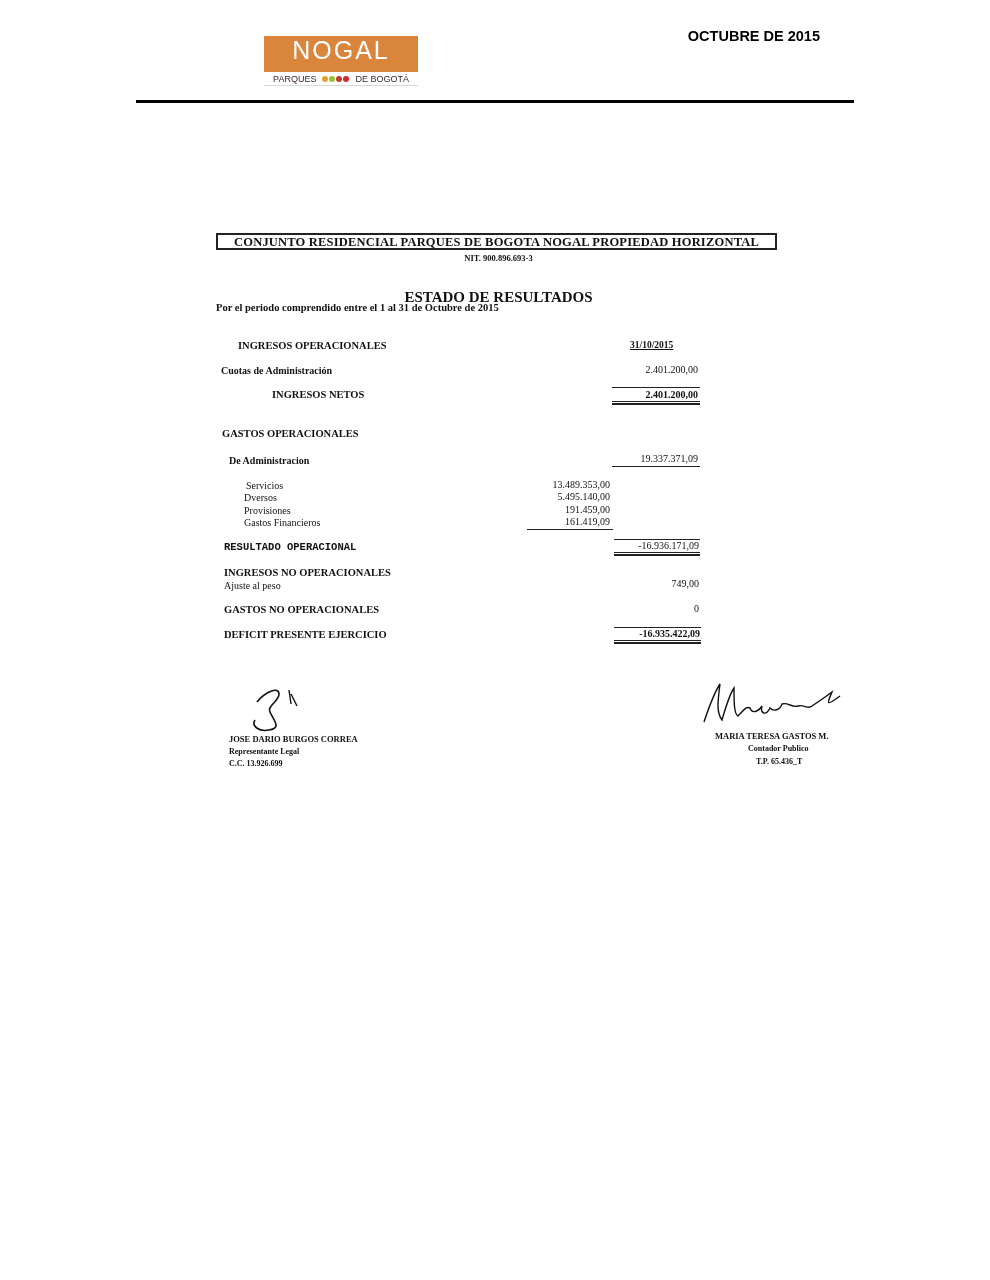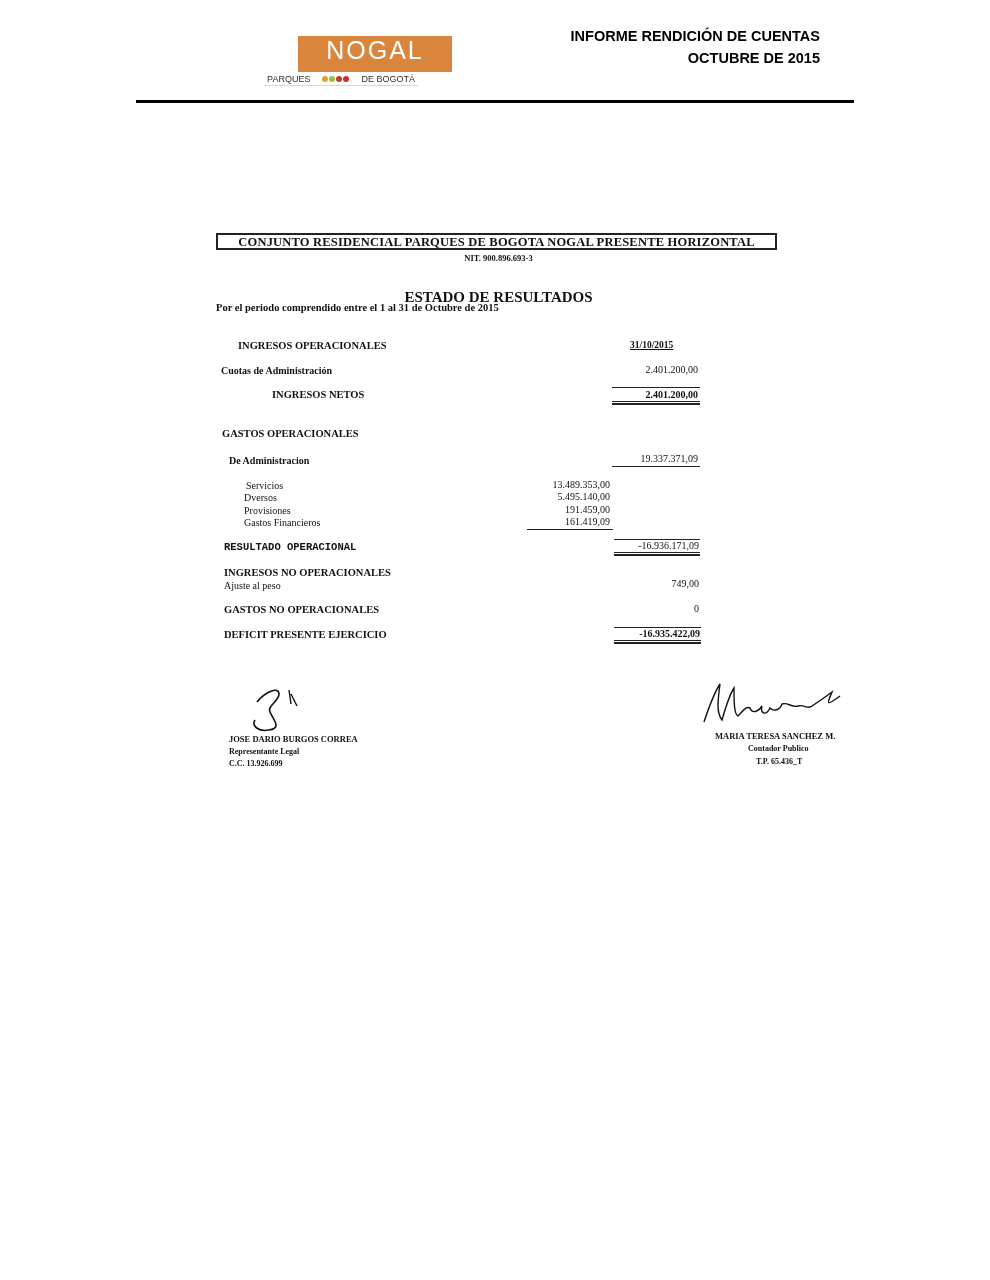--- a/index.html
+++ b/index.html
@@ -1,22 +1,22 @@
 <!DOCTYPE html>
 <html><head>
 <meta charset="utf-8">
 <style>
   html, body { margin:0; padding:0; background:#ffffff; }
   body { width:990px; height:1280px; position:relative; overflow:hidden; font-family:"Liberation Serif", serif; color:#111; }
   .abs { position:absolute; }
 
   
   .logo { left:264px; top:36px; width:154px; height:42px; }
-  .logo-top { width:154px; height:36px; background:#d9853b; color:#fff; font-family:"Liberation Sans", sans-serif; font-size:25px; letter-spacing:2px; text-align:center; line-height:28px;margin-left:34px; }
-  .logo-bottom { font-family:"Liberation Sans", sans-serif; font-size:9px; color:#3a2a25; display:flex; align-items:center; justify-content:center; gap:12px; height:13px; border-bottom:1px solid #d8d8d8; }
+  .logo-top { width:154px; height:36px; background:#d9853b; color:#fff; font-family:"Liberation Sans", sans-serif; font-size:25px; letter-spacing:2px; text-align:center; line-height:28px; }
+  .logo-bottom { font-family:"Liberation Sans", sans-serif; font-size:9px; color:#3a2a25; display:flex; align-items:center; justify-content:center; gap:6px; height:13px; border-bottom:1px solid #d8d8d8; }
   .trees { display:flex; gap:1px; }
   .tree { width:6px; height:6px; border-radius:50%; }
   .hdr-text { right:170px; top:26px; text-align:right; font-family:"Liberation Sans", sans-serif; font-weight:bold; font-size:14.5px; line-height:21.5px; color:#000; }
   .hdr-rule { left:136px; top:100px; width:718px; height:3px; background:#000; }
 
   
   .doc-title-box { left:216px; top:233px; width:561px; height:17px; border:2px solid #222; box-sizing:border-box; font-weight:bold; font-size:12.5px; text-align:center; line-height:14px; letter-spacing:0.2px; }
   .nit { left:216px; top:253px; width:565px; text-align:center; font-weight:bold; font-size:8.5px; }
   .estado { left:216px; top:289px; width:565px; text-align:center; font-weight:bold; font-size:15px; }
   .periodo { left:216px; top:302px; width:565px; text-align:left; font-weight:bold; font-size:10.5px; }
@@ -43,26 +43,25 @@
       <span class="tree" style="background:#e0a030"></span>
       <span class="tree" style="background:#9bbf3a"></span>
       <span class="tree" style="background:#c23a2a"></span>
       <span class="tree" style="background:#d42a2a"></span>
     </span>
     <span>DE BOGOTÁ</span>
   </div>
 </div>
 
 <div class="abs hdr-text">
-  <div>INFORME RENDICIÓN DE CUENTAS</div>
   <div>OCTUBRE DE 2015</div>
 </div>
 <div class="abs hdr-rule"></div>
 
-<div class="abs doc-title-box">CONJUNTO RESIDENCIAL PARQUES DE BOGOTA NOGAL PRESENTE HORIZONTAL</div>
+<div class="abs doc-title-box">CONJUNTO RESIDENCIAL PARQUES DE BOGOTA NOGAL PROPIEDAD HORIZONTAL</div>
 <div class="abs nit">NIT. 900.896.693-3</div>
 <div class="abs estado">ESTADO DE RESULTADOS</div>
 <div class="abs periodo">Por el periodo comprendido entre el 1 al 31 de Octubre de 2015</div>
 
 <div class="abs lbl-b" style="left:238px; top:340px;">INGRESOS OPERACIONALES</div>
 <div class="abs date-hdr" style="left:630px; top:340px;">31/10/2015</div>
 
 <div class="abs lbl-b" style="left:221px; top:365px; font-size:10px;">Cuotas de Administración</div>
 <div class="abs val" style="left:600px; width:98px; top:364px;">2.401.200,00</div>
 
@@ -107,15 +106,15 @@
   <path d="M12 18 C20 8, 34 2, 34 10 C34 18, 20 22, 26 30 C30 38, 36 44, 24 46 C14 48, 6 42, 10 36" fill="none" stroke="#111" stroke-width="1.6"></path>
   <path d="M44 6 L46 20 M46 10 L52 22" fill="none" stroke="#111" stroke-width="1.4"></path>
 </svg>
 <div class="abs sig-name" style="left:229px; top:734px;">JOSE DARIO BURGOS CORREA</div>
 <div class="abs sig-sub" style="left:229px; top:747px;">Representante Legal</div>
 <div class="abs sig-sub" style="left:229px; top:759px;">C.C. 13.926.699</div>
 
 <svg class="abs" style="left:700px; top:680px;" width="150" height="46" viewBox="0 0 150 46">
   <path d="M4 42 C10 24, 16 10, 20 4 C18 20, 16 32, 22 40 C26 26, 30 14, 34 8 C34 22, 34 34, 38 36 C44 30, 46 26, 50 28 C52 34, 58 32, 62 26 C60 34, 66 36, 70 28 C74 32, 80 30, 82 24 C88 22, 92 28, 98 26 C104 24, 108 30, 112 26 C118 22, 124 18, 132 12 C128 22, 124 28, 140 16" fill="none" stroke="#111" stroke-width="1.4"></path>
 </svg>
-<div class="abs sig-name" style="left:715px; top:731px;">MARIA TERESA SANCHEZ M.</div>
+<div class="abs sig-name" style="left:715px; top:731px;">MARIA TERESA GASTOS M.</div>
 <div class="abs sig-sub" style="left:748px; top:744px;">Contador Publico</div>
 <div class="abs sig-sub" style="left:756px; top:757px;">T.P. 65.436_T</div>
 
 </body></html>

